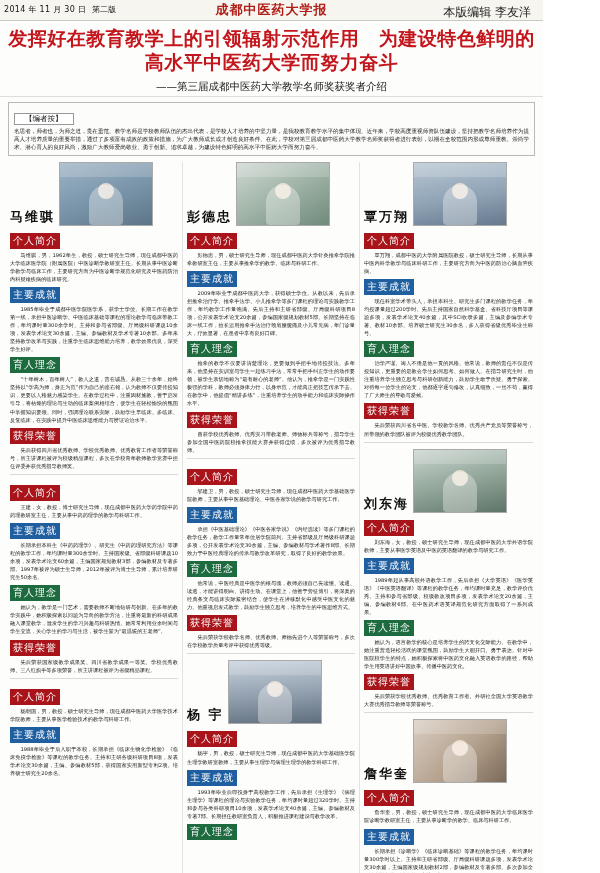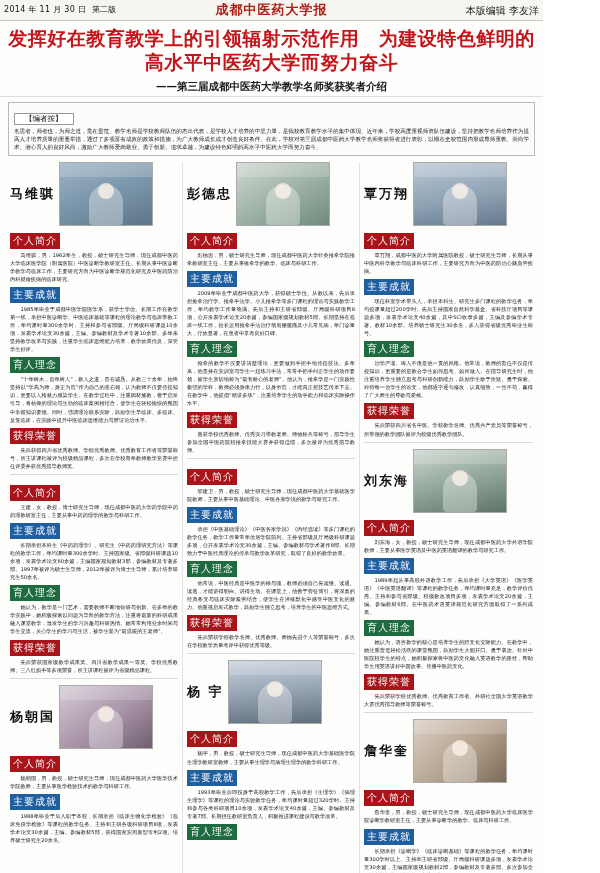--- a/index.html
+++ b/index.html
@@ -22,33 +22,33 @@
   }
   .mast-edition{
     position:absolute;left:92px;top:4px;font-size:8px;color:#111;
   }
   .mast-logo{
     position:absolute;left:50%;transform:translateX(-50%);top:1px;
     font-size:13px;font-weight:bold;color:#b02018;letter-spacing:1px;
     font-family:"DejaVu Serif","Liberation Serif",serif;
   }
   .mast-right{
-    position:absolute;right:4px;top:4px;font-size:10px;color:#222;
+    position:absolute;right:12px;top:4px;font-size:12px;color:#222;
   }
 
   
   .headline-wrap{
     padding:6px 8px 2px 8px;text-align:center;border-bottom:1px solid #ddd;
   }
   .headline{
     font-size:19px;font-weight:bold;color:#c3161c;letter-spacing:.5px;
     font-family:"DejaVu Serif","Liberation Serif",serif;line-height:1.25;
   }
   .subheadline{
-    margin-top:5px;font-size:10.5px;color:#1a1a1a;font-weight:bold;
+    margin-top:5px;font-size:10.5px;color:#1a1a1a;font-weight:normal;
     font-family:"DejaVu Serif","Liberation Serif",serif;
   }
 
   
   .editor-note{
     margin:5px 8px 4px 8px;border:1px solid #b9b9b9;padding:3px 5px;background:#fcfcfa;
   }
   .editor-tag{
     display:inline-block;border:1px solid #999;padding:0 10px;font-size:7.5px;
     margin-bottom:2px;background:#fff;
@@ -59,21 +59,21 @@
 
   
   .grid{
     display:grid;grid-template-columns:1fr 1fr 1fr;
     gap:0px;padding:2px 6px 4px 6px;
   }
   .col{padding:0 4px;border-right:1px solid #e2e2e2;}
   .col:last-child{border-right:none;}
 
   .person{margin-bottom:6px;}
-  .person-head{display:flex;align-items:center;gap:4px;margin-bottom:3px;}
+  .person-head{display:flex;align-items:flex-end;gap:4px;margin-bottom:3px;}
   .person-name{
     font-size:13px;font-weight:bold;color:#111;letter-spacing:2px;
     font-family:"DejaVu Serif","Liberation Serif",serif;
     white-space:nowrap;
   }
   .photo{
     width:92px;height:62px;border:1px solid #aaa;flex:0 0 auto;
     background:linear-gradient(160deg,#9fb4c6 0%,#7e99ae 45%,#5d7588 100%);
     position:relative;overflow:hidden;
   }
@@ -163,28 +163,20 @@
         <div class="sec-label blue">主要成就</div>
         <div class="body-text">长期承担本科生《中药药理学》、研究生《中药药理研究方法》等课程的教学工作，年均课时量300余学时。主持国家级、省部级科研课题10余项，发表学术论文60余篇，主编国家规划教材3部，参编教材及专著多部。1997年被评为硕士生导师，2012年被评为博士生导师，累计培养研究生50余名。</div>
         <div class="sec-label green">育人理念</div>
         <div class="body-text">她认为，教学是一门艺术，需要教师不断地钻研与创新。在多年的教学实践中，她积极探索以问题为导向的教学方法，注重将最新的科研成果融入课堂教学，激发学生的学习兴趣与科研热情。她常常利用业余时间与学生交流，关心学生的学习与生活，被学生誉为“最温暖的王老师”。</div>
         <div class="sec-label">获得荣誉</div>
         <div class="body-text">先后荣获国家级教学成果奖、四川省教学成果一等奖、学校优秀教师、三八红旗手等多项荣誉，所主讲课程被评为省级精品课程。</div>
         <div class="divider"></div>
       </div>
 
       <div class="person">
-        <div class="person-head">
-          <div class="person-name">杨朝国</div>
-          <div class="photo v7">
-              <div class="strip"></div>
-              <div class="head"></div>
-              <div class="fig"></div>
-            </div>
-        </div>
         <div class="sec-label">个人简介</div>
         <div class="body-text">杨朝国，男，教授，硕士研究生导师，现任成都中医药大学医学技术学院教师，主要从事医学检验技术的教学与科研工作。</div>
         <div class="sec-label blue">主要成就</div>
         <div class="body-text">1988年毕业于后入职于本校，长期承担《临床生物化学检验》《临床免疫学检验》等课程的教学任务。主持和主研各级科研项目8项，发表学术论文30余篇，主编、参编教材5部，获得国家实用新型专利2项。培养硕士研究生20余名。</div>
         
         
         
         
       </div>
 

